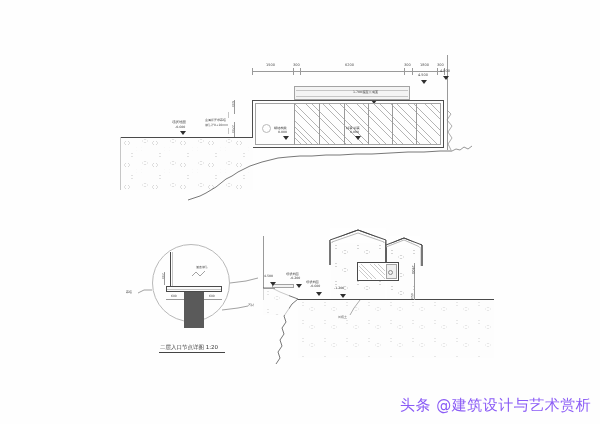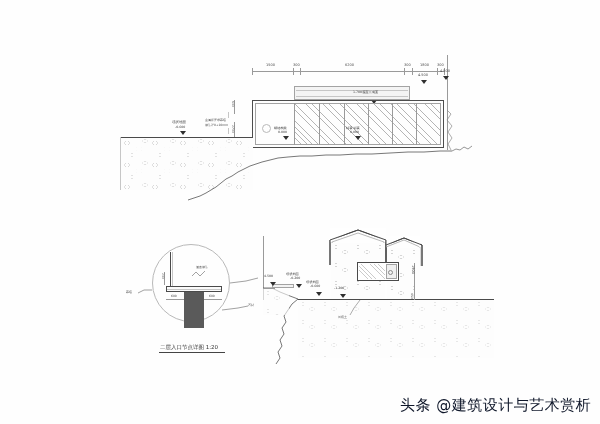--- a/index.html
+++ b/index.html
@@ -65,21 +65,21 @@
   .concrete{background:#5a5a5a;}
   .lightfill{background:#f4f4f4;}
 
   .circleCallout{
     position:absolute;border:1px solid #b9b9b9;border-radius:50%;box-sizing:border-box;
   }
 
   svg{position:absolute;overflow:visible;}
 
   .wm{
-    position:absolute;font-size:15px;color:#0f172a;letter-spacing:.5px;
+    position:absolute;font-size:15px;color:#8b5cf6;letter-spacing:.5px;
     font-family:"DejaVu Sans","Liberation Sans",sans-serif;
   }
   .cap{position:absolute;font-size:5.5px;color:#333;white-space:nowrap;}
   .capline{position:absolute;height:1px;background:#555;}
 </style>
 </head>
 <body>
 
 <div class="sheet">
 

